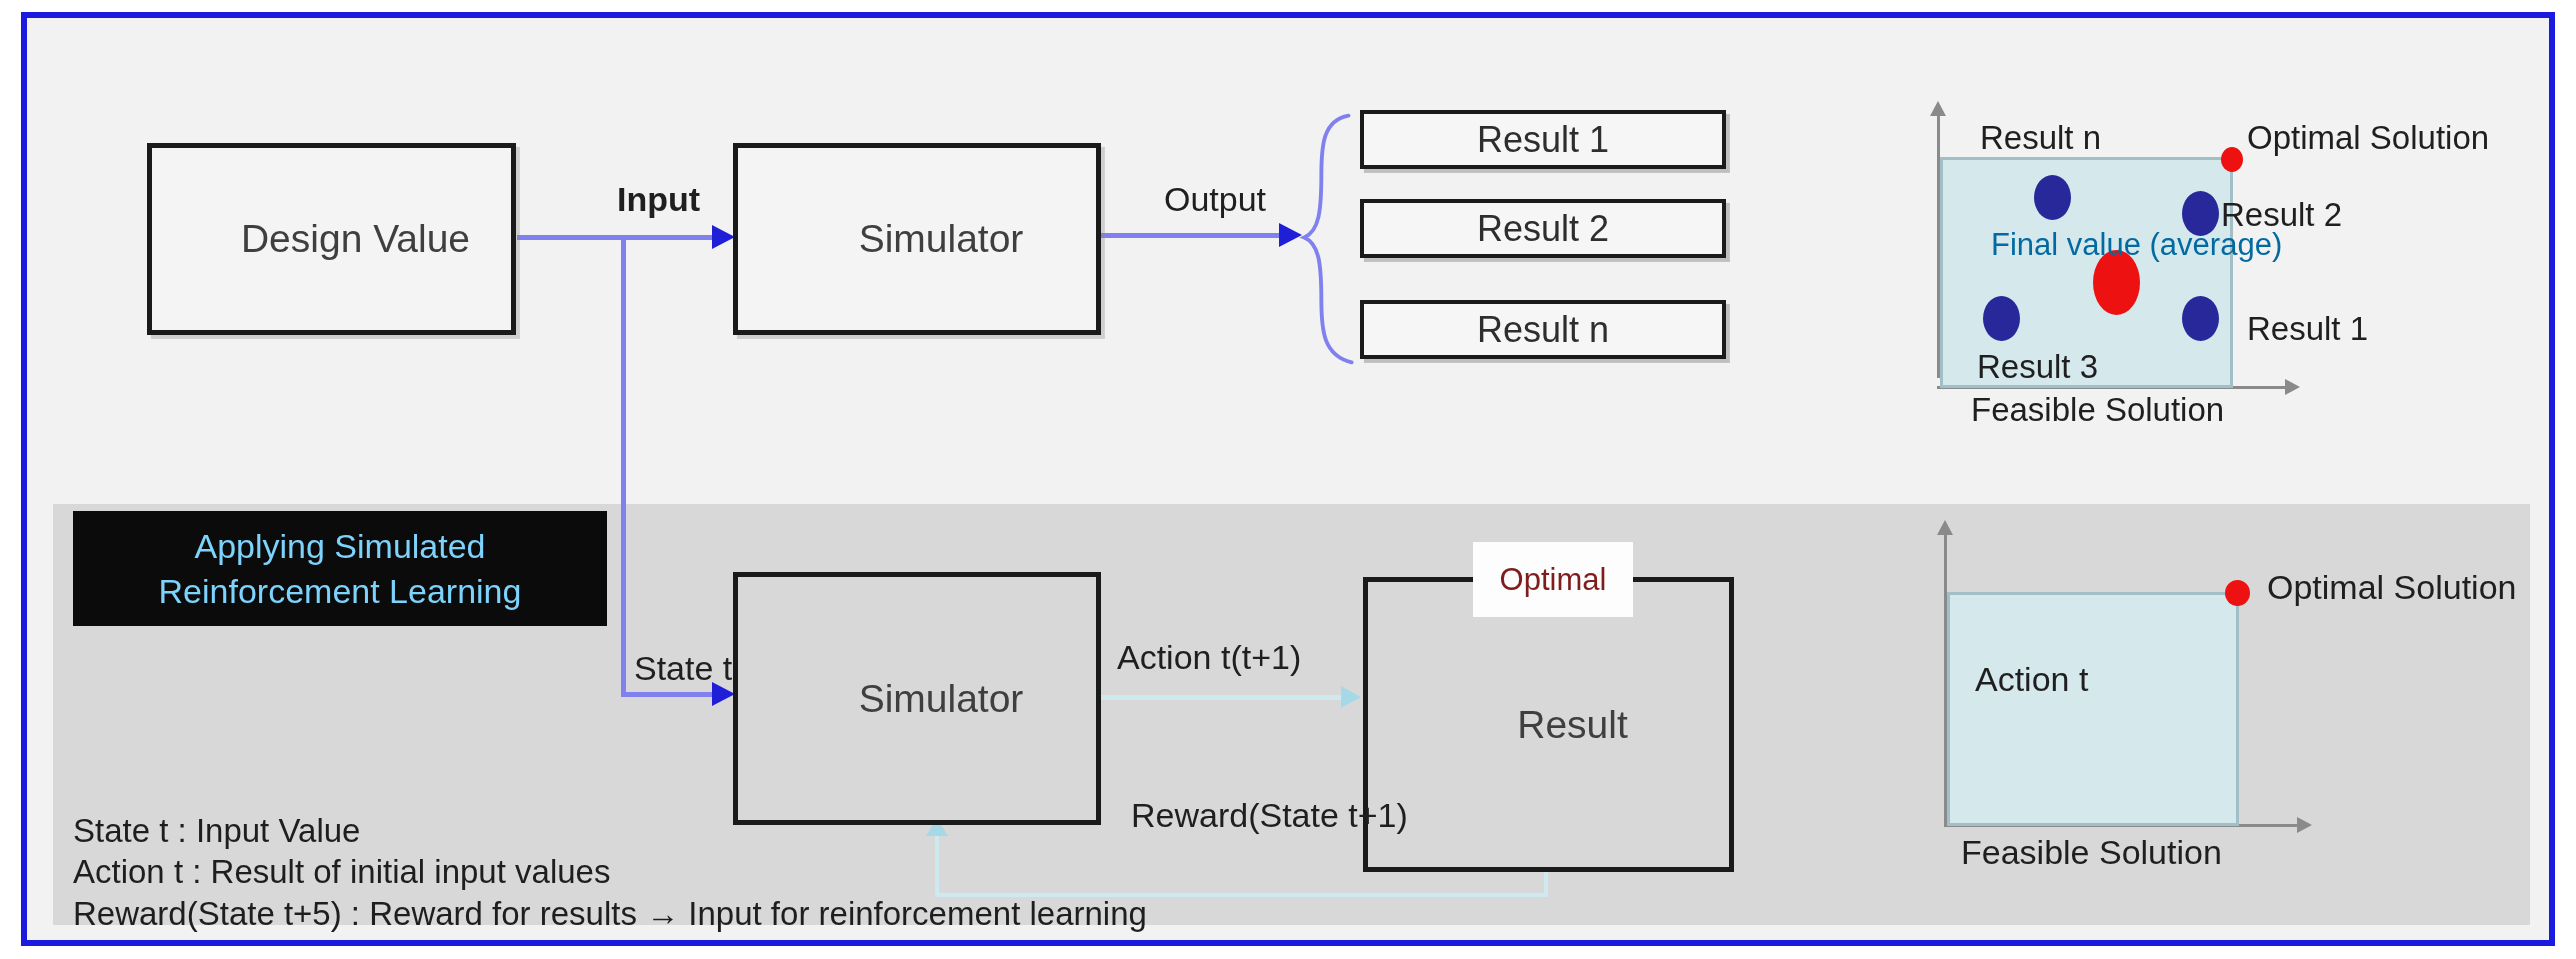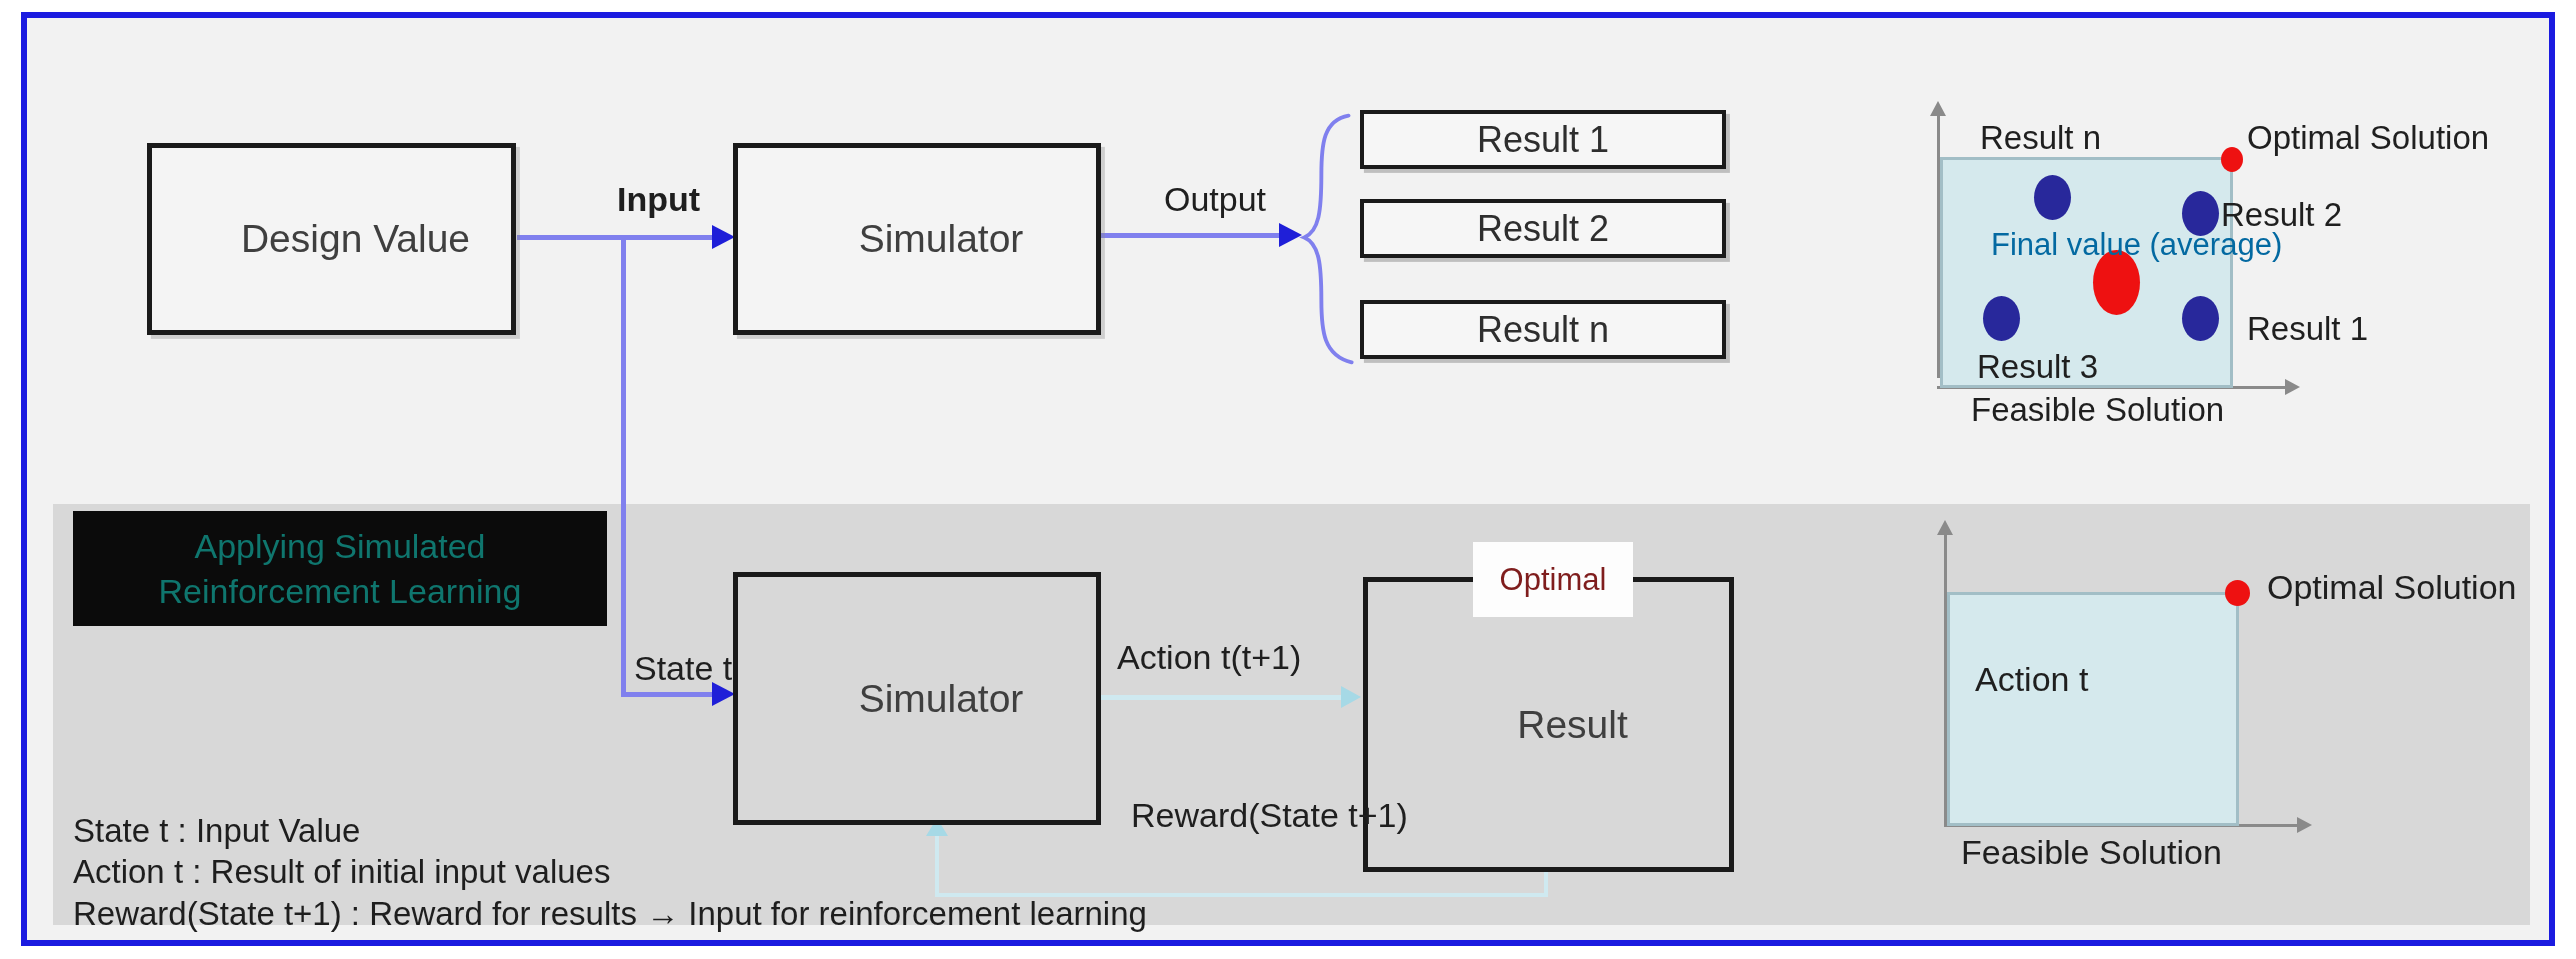--- a/index.html
+++ b/index.html
@@ -40,21 +40,21 @@
   .fbox.on-gray{background:var(--panel-gray,#d8d8d8);box-shadow:none;}
   .rbox{
     position:absolute;box-sizing:border-box;border:4.7px solid var(--box-border,#1a1a1a);
     background:#f6f6f6;display:flex;align-items:center;justify-content:center;
     color:#2e2e2e;font-size:36px;z-index:3;box-shadow:3.9px 3.9px 0 #bfbfbf;
     left:1360px;width:366px;height:59px;
   }
   .title-box{
     position:absolute;left:73px;top:511px;width:534px;height:115px;background:#0b0b0b;
     display:flex;flex-direction:column;align-items:center;justify-content:center;
-    color:#0f766e;font-size:34px;line-height:1.32;z-index:3;text-align:center;
+    color:#7dd3fc;font-size:34px;line-height:1.32;z-index:3;text-align:center;
   }
   .lbl{position:absolute;white-space:nowrap;color:#1f1f1f;font-size:34px;z-index:5;}
   .lbl-sm{font-size:33px;}
   .legend-line{position:absolute;left:73px;white-space:nowrap;color:#1e1e1e;font-size:33px;z-index:5;}
   
   .chart-square{
     position:absolute;box-sizing:border-box;background:var(--chart-fill,#d5e9ed);
     border:3.1px solid var(--chart-border,#a2bec6);z-index:3;
   }
   .dot{position:absolute;border-radius:50%;z-index:4;}
@@ -149,21 +149,21 @@
 
   <div class="lbl" style="left:1131px;top:796px;">Reward(State t+1)</div>
 
   <div class="line cyan-line" style="left:1544px;top:871px;width:3.9px;height:26px;"></div>
   <div class="line cyan-line" style="left:935px;top:893px;width:613px;height:3.9px;"></div>
   <div class="line cyan-line" style="left:935px;top:836px;width:3.9px;height:61px;"></div>
   <div class="arr arr-up-cyan" style="left:926px;top:818px;"></div>
 
   <div class="legend-line" style="top:812px;">State t : Input Value</div>
   <div class="legend-line" style="top:853px;">Action t : Result of initial input values</div>
-  <div class="legend-line" style="top:895px;">Reward(State t+1) : Reward for results → Input for reinforcement learning</div>
+  <div class="legend-line" style="top:895px;">Reward(State t+5) : Reward for results → Input for reinforcement learning</div>
 
   <div class="line axis-line" style="left:1944px;top:535px;width:3.1px;height:290px;"></div>
   <div class="arr arr-up-gray" style="left:1937px;top:520px;"></div>
   <div class="line axis-line" style="left:1944px;top:824px;width:355px;height:3.1px;"></div>
   <div class="arr arr-right-gray" style="left:2297px;top:817px;"></div>
   <div class="chart-square" style="left:1947px;top:592px;width:292px;height:234px;"></div>
 
   <div class="dot dot-red" style="left:2225px;top:580px;width:25px;height:26px;"></div>
 
   <div class="lbl" style="left:2267px;top:568px;">Optimal Solution</div>

